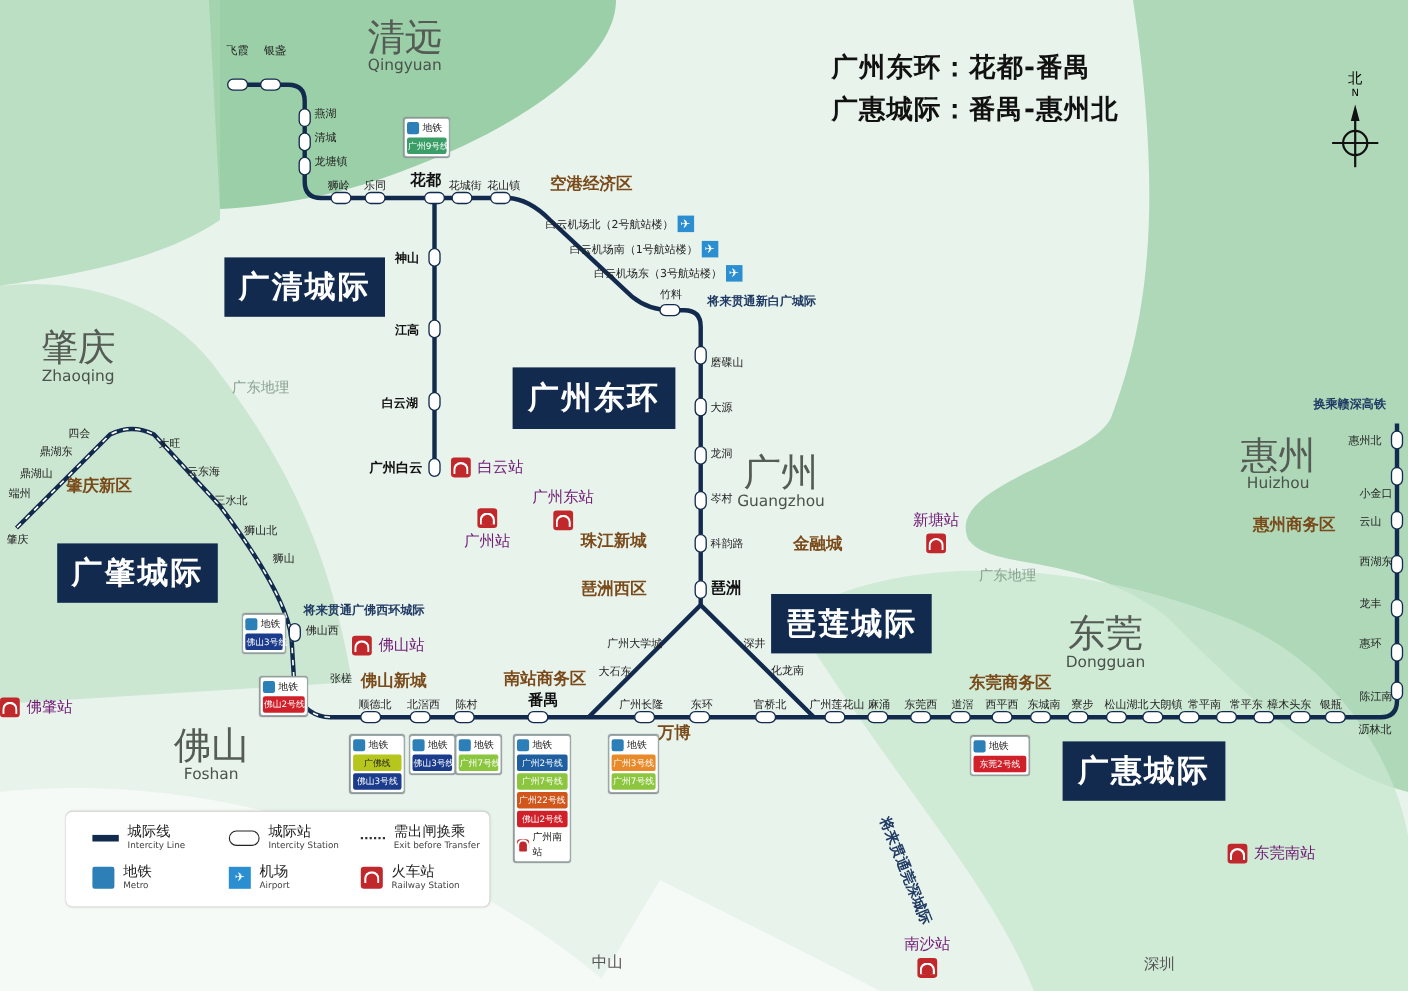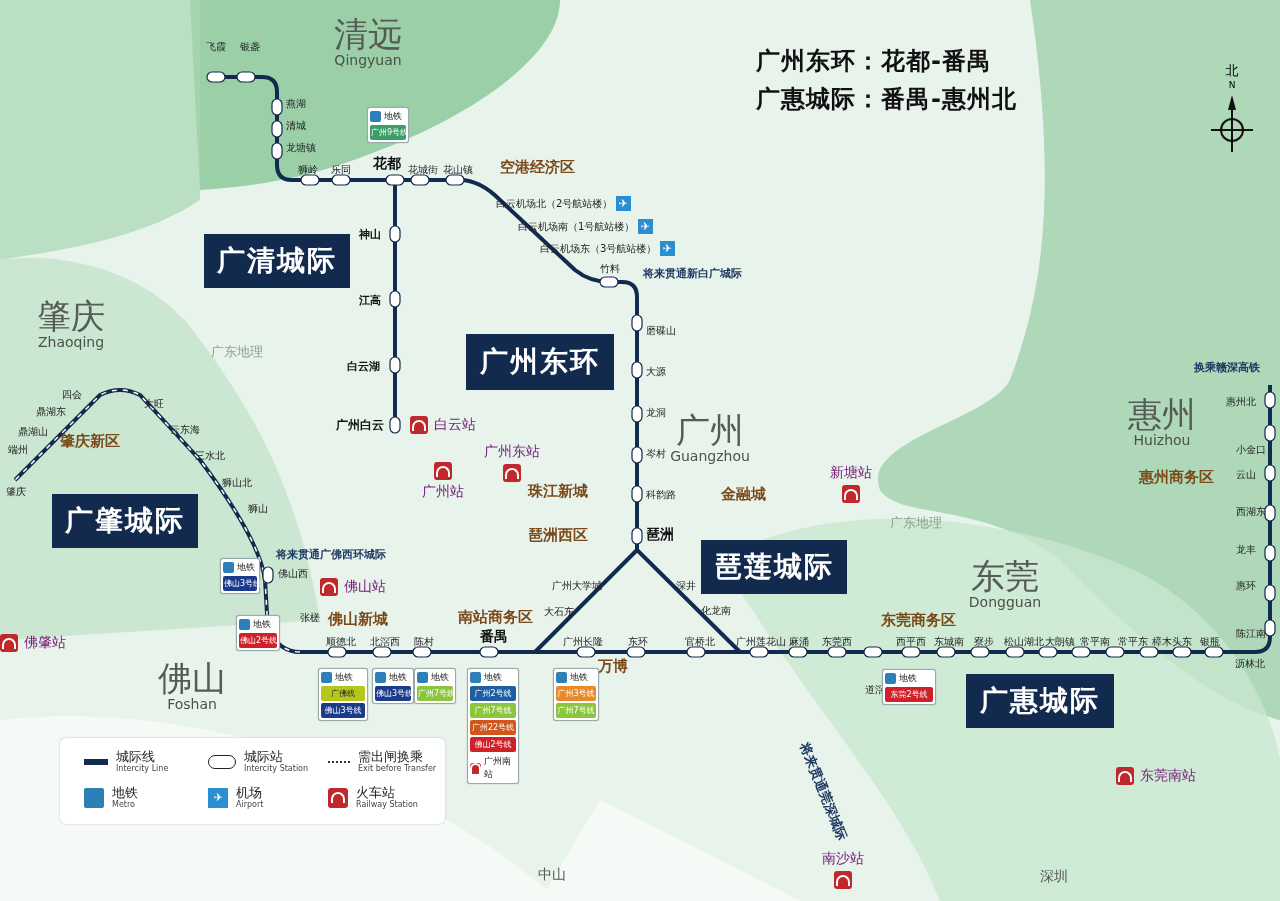--- a/index.html
+++ b/index.html
@@ -221,21 +221,21 @@
 <div class="abs st" style="left:544px;top:606px;">大石东</div>
 <div class="abs st" style="left:676px;top:580px;">深井</div>
 <div class="abs st" style="left:701px;top:605px;">化龙南</div>
 
 <div class="abs st" style="left:563px;top:636px;">广州长隆</div>
 <div class="abs st" style="left:628px;top:636px;">东环</div>
 <div class="abs st" style="left:685px;top:636px;">官桥北</div>
 <div class="abs st" style="left:736px;top:636px;">广州莲花山</div>
 <div class="abs st" style="left:789px;top:636px;">麻涌</div>
 <div class="abs st" style="left:822px;top:636px;">东莞西</div>
-<div class="abs st" style="left:865px;top:636px;margin-top:48px;">道滘</div>
+<div class="abs st" style="left:865px;top:636px;">道滘</div>
 <div class="abs st" style="left:896px;top:636px;">西平西</div>
 <div class="abs st" style="left:934px;top:636px;">东城南</div>
 <div class="abs st" style="left:974px;top:636px;">寮步</div>
 <div class="abs st" style="left:1004px;top:636px;">松山湖北</div>
 <div class="abs st" style="left:1045px;top:636px;">大朗镇</div>
 <div class="abs st" style="left:1080px;top:636px;">常平南</div>
 <div class="abs st" style="left:1118px;top:636px;">常平东</div>
 <div class="abs st" style="left:1152px;top:636px;">樟木头东</div>
 <div class="abs st" style="left:1200px;top:636px;">银瓶</div>
 <div class="abs st" style="left:1235px;top:658px;">沥林北</div>

